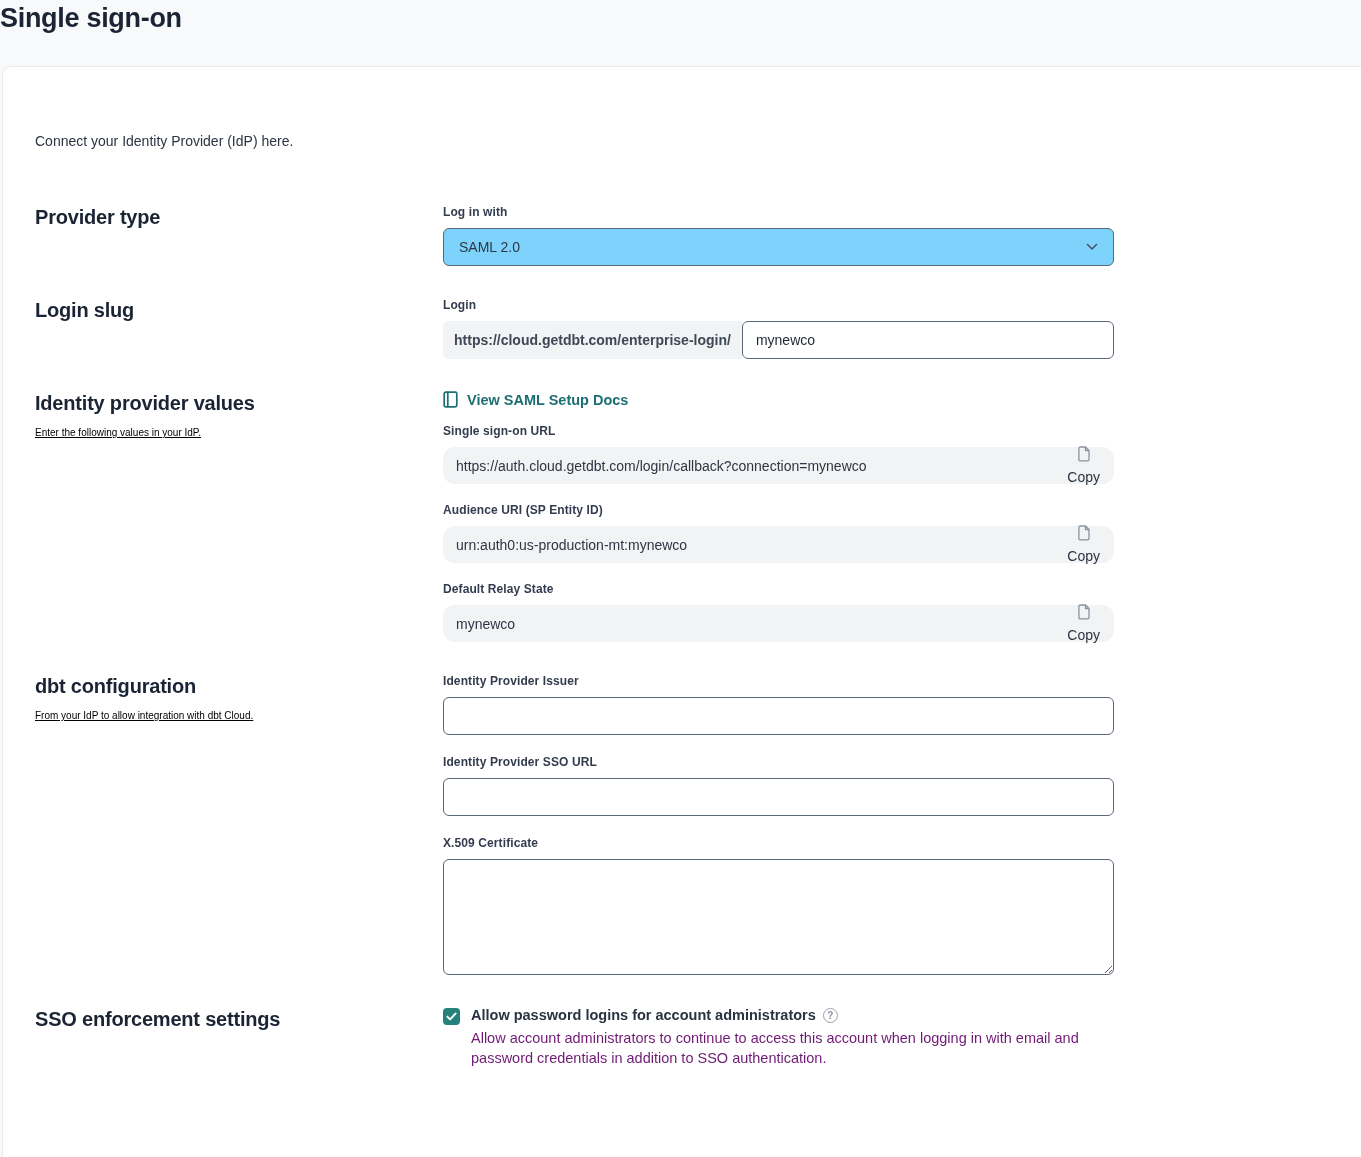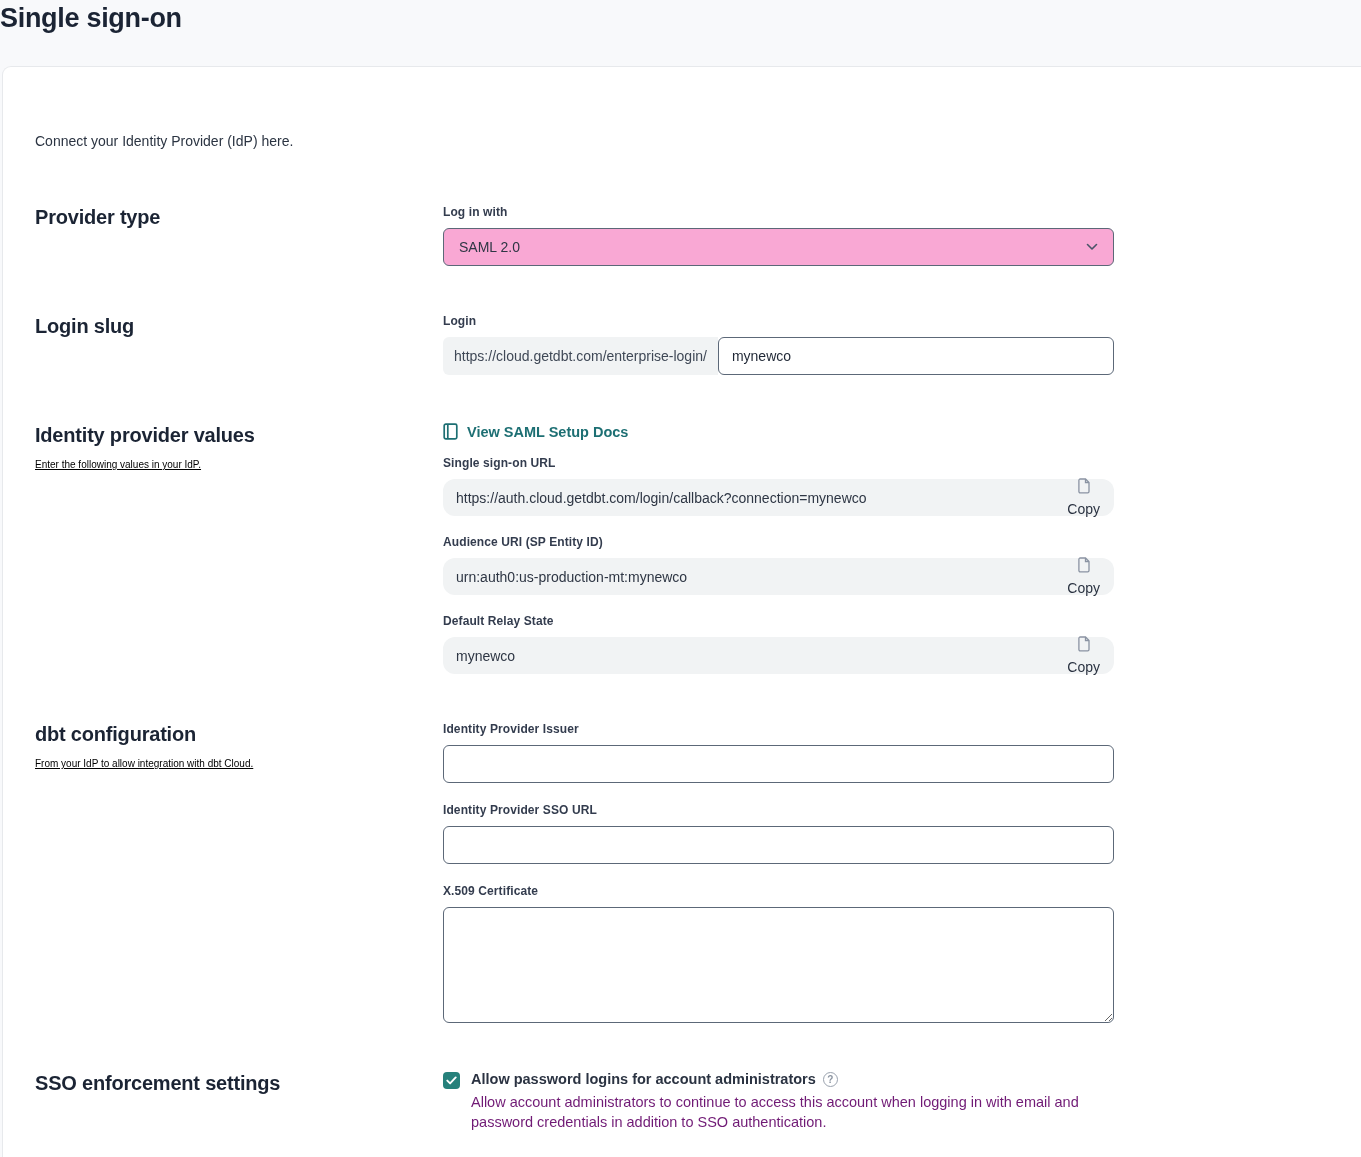--- a/index.html
+++ b/index.html
@@ -23,50 +23,50 @@
     background: #ffffff;
     border-top: 1px solid #e7e9ec;
     border-left: 1px solid #e7e9ec;
     border-top-left-radius: 9px;
     min-height: 1091px;
     padding: 66px 0 60px 32px;
   }
   .intro { font-size: 14px; color: #2b3442; margin-bottom: 56px; }
 
   
-  .section { display: flex; align-items: flex-start; margin-bottom: 48px; }
+  .section { display: flex; align-items: flex-start; margin-bottom: 32px; }
   .section:last-child { margin-bottom: 0; }
   .section-left { width: 408px; flex: none; padding-right: 24px; }
   .section-right { width: 671px; flex: none; }
   .section-heading {
     margin: 0; font-size: 20px; font-weight: 700; color: #1b2434;
     letter-spacing: -0.2px; line-height: 24px;
   }
   .section-sub { font-size: 10px; color: #000000; margin-top: 9px; line-height: 18px; text-decoration: underline; }
 
   .field-label {
     font-size: 12px; font-weight: 700; color: #333c4e;
     margin-bottom: 9px; letter-spacing: 0.1px;
   }
 
   
   .select-box {
-    height: 38px; background: #f9a8d4;
+    height: 38px; background: #7dd3fc;
     border: 1px solid #5c6878; border-radius: 6px;
     display: flex; align-items: center; justify-content: space-between;
     padding: 0 15px; cursor: pointer;
   }
   .select-value { font-size: 14px; color: #2e3644; }
 
   
   .slug-group { display: flex; height: 38px; }
   .slug-prefix {
     background: #f1f3f4; border-radius: 6px 0 0 6px;
     display: flex; align-items: center; padding: 0 11px;
-    font-size: 14px; color: #3f4856; flex: none;
+    font-size: 14px; color: #3f4856; flex: none; font-weight: bold;
   }
   .slug-input {
     flex: 1; min-width: 0; height: 38px;
     border: 1px solid #5c6878; border-radius: 6px;
     padding: 0 13px; font-size: 14px; color: #1f2735;
     font-family: "Liberation Sans", sans-serif; outline: none; background: #fff;
   }
 
   
   .docs-link {

